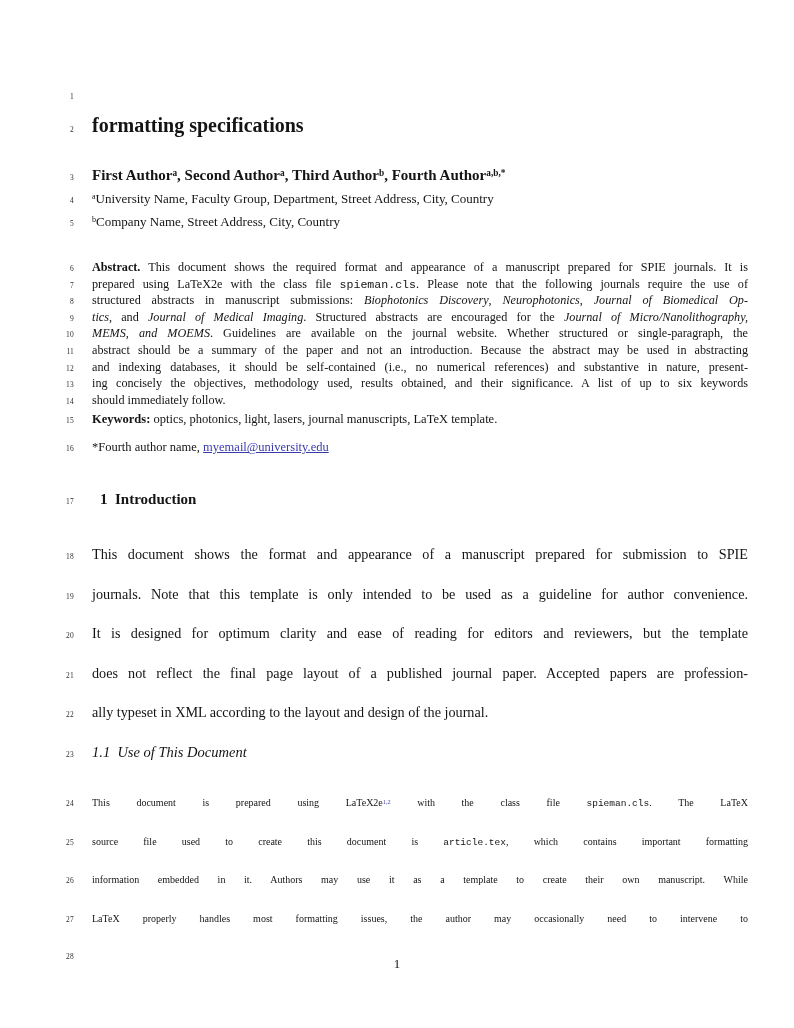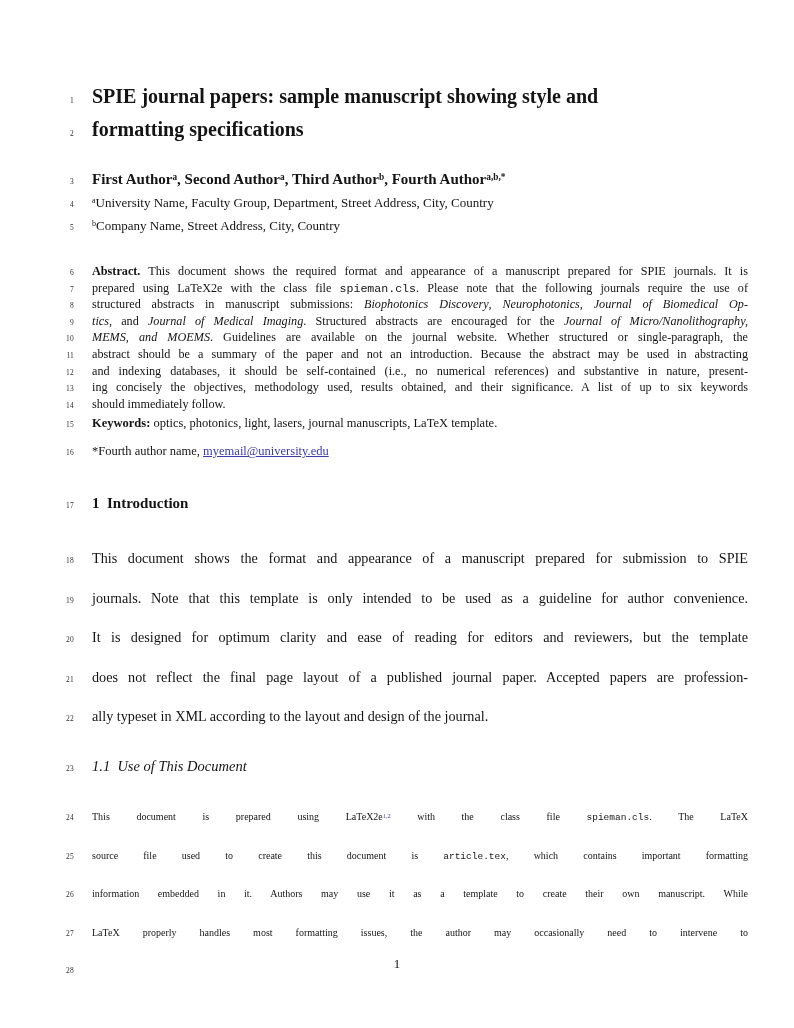--- a/index.html
+++ b/index.html
@@ -59,28 +59,28 @@
 
   .block-keywords { margin-top: 2px; }
   .block-keywords .row { line-height: 17px; }
   .block-keywords .txt { font-size: 12.5px; }
 
   .block-footnote { margin-top: 10px; }
   .block-footnote .row { line-height: 17px; font-family: Liberation Serif, serif; }
   .block-footnote .txt { font-size: 12.5px; }
 
   .block-sec1 { margin-top: 32px; }
-  .block-sec1 .row { line-height: 20px; }
+  .block-sec1 .row { line-height: 20px; gap: 8px; }
   .block-sec1 .txt { font-size: 15px; white-space: pre-wrap; }
 
   .block-para1 { margin-top: 24px; }
   .block-para1 .row { line-height: 37.4px; }
   .block-para1 .txt { font-size: 14.2px; }
 
-  .block-sec11 { margin-top: 18px; }
+  .block-sec11 { margin-top: 8px; }
   .block-sec11 .row { line-height: 22px; }
   .block-sec11 .txt { font-size: 14.5px; white-space: pre-wrap; }
 
   .block-para2 { margin-top: 18px; }
   .block-para2 .row { line-height: 37.4px; }
   .block-para2 .txt { font-size: 10px; }
 
   
   .b  { font-weight: bold; text-align: center; }
   .i  { font-style: italic; }
@@ -112,21 +112,20 @@
   }
 </style>
 </head>
 <body>
 
 <div class="page">
 
   <div class="block block-title">
       <div class="row">
         <span class="num">1</span>
-        <span class="txt"><span class="seg">SPIE journal papers: sample manuscript showing style and</span></span>
       </div>
       <div class="row">
         <span class="num">2</span>
         <span class="txt"><span class="seg">formatting specifications</span></span>
       </div>
     </div>
 
   <div class="block block-authors">
       <div class="row row-authors">
         <span class="num">3</span>

